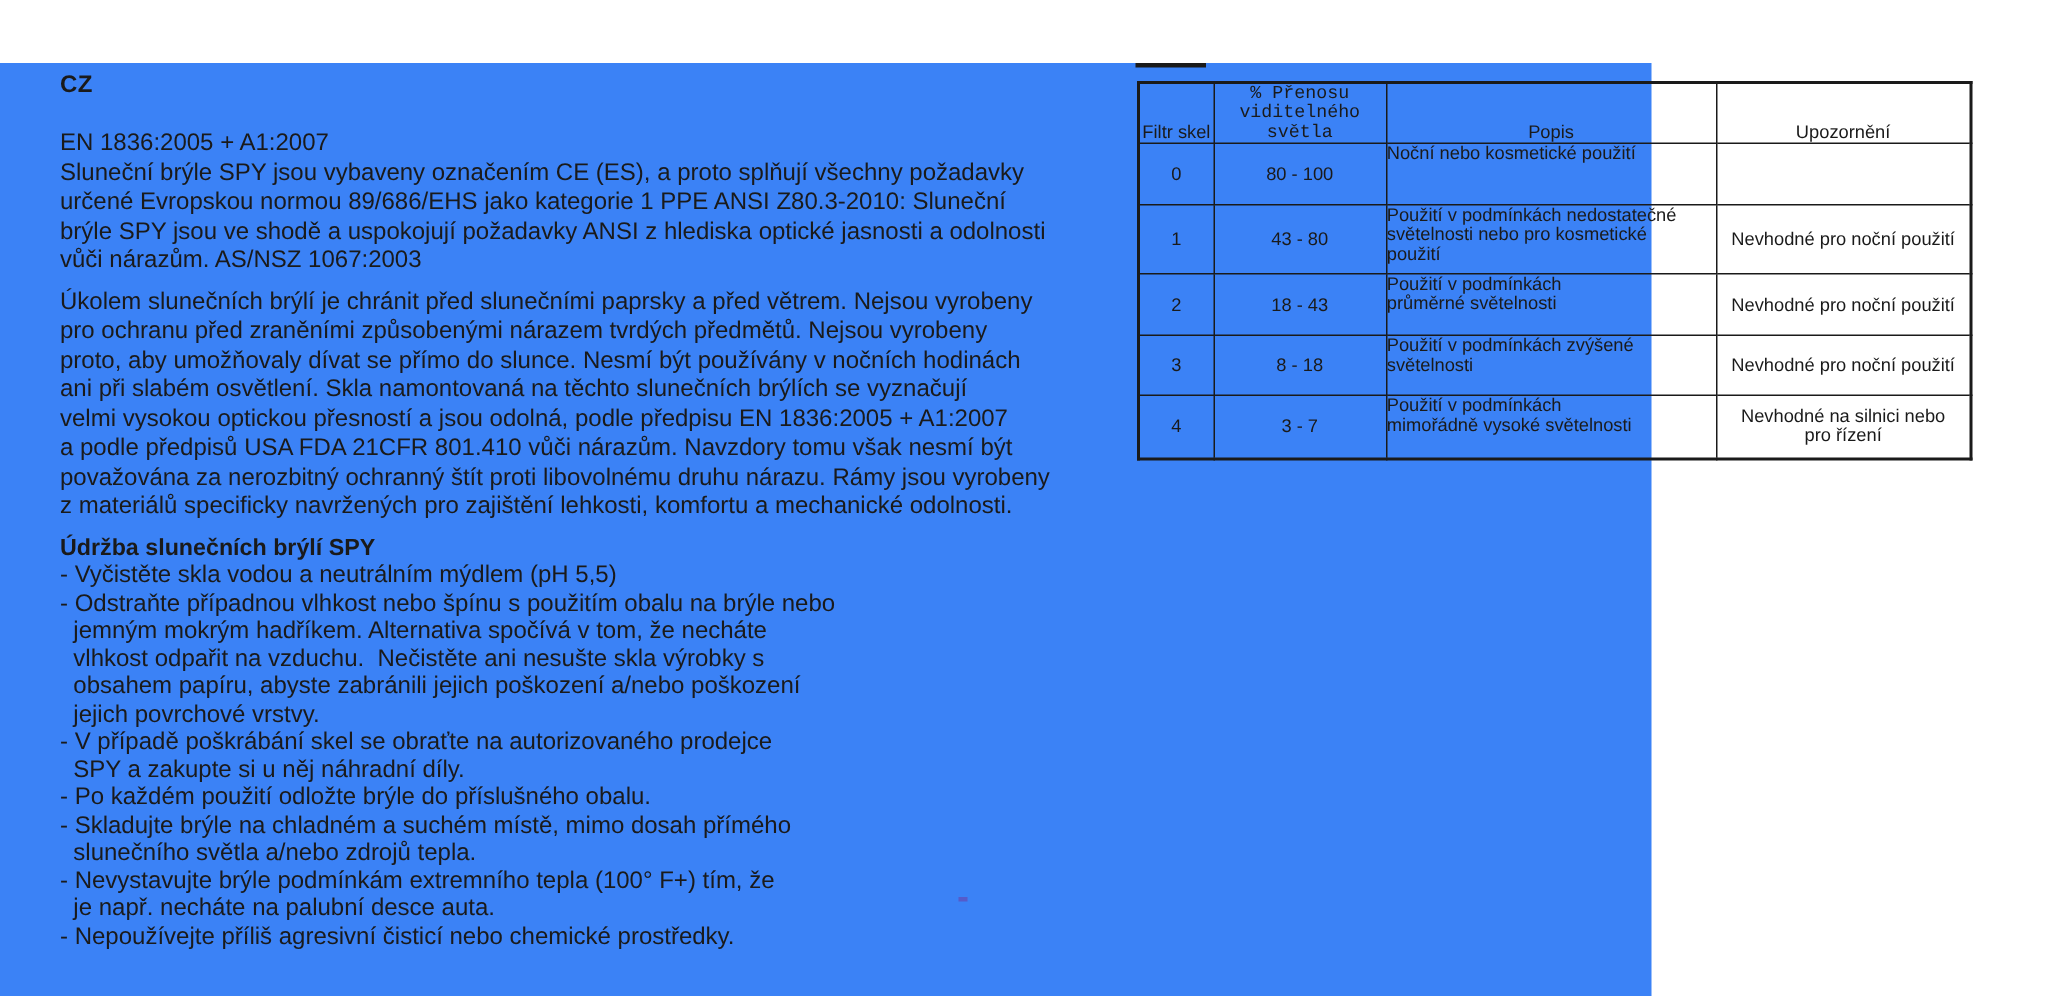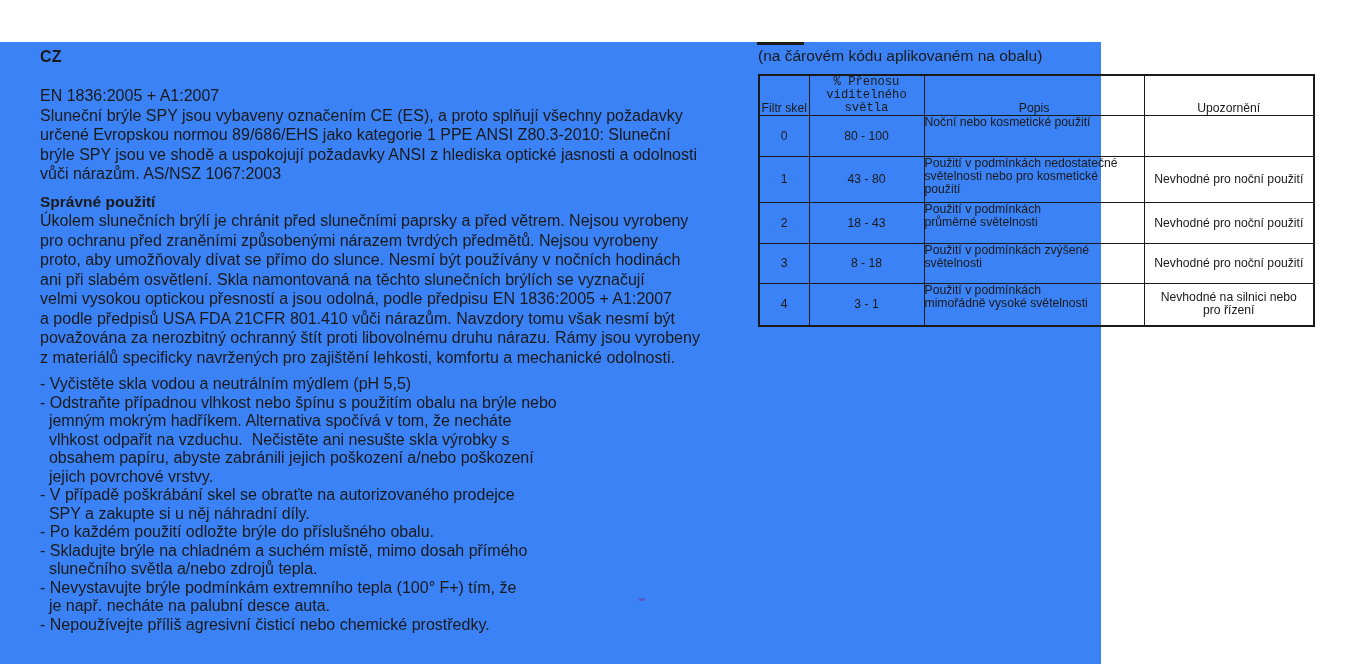--- a/index.html
+++ b/index.html
@@ -84,50 +84,49 @@
 
   <div class="left-col">
     <section>
       <div class="lines">EN 1836:2005 + A1:2007
 Sluneční brýle SPY jsou vybaveny označením CE (ES), a proto splňují všechny požadavky
 určené Evropskou normou 89/686/EHS jako kategorie 1 PPE ANSI Z80.3-2010: Sluneční
 brýle SPY jsou ve shodě a uspokojují požadavky ANSI z hlediska optické jasnosti a odolnosti
 vůči nárazům. AS/NSZ 1067:2003</div>
     </section>
     <section>
-      <h3>Správné použití</h3>
       <div class="lines">Úkolem slunečních brýlí je chránit před slunečními paprsky a před větrem. Nejsou vyrobeny
 pro ochranu před zraněními způsobenými nárazem tvrdých předmětů. Nejsou vyrobeny
 proto, aby umožňovaly dívat se přímo do slunce. Nesmí být používány v nočních hodinách
 ani při slabém osvětlení. Skla namontovaná na těchto slunečních brýlích se vyznačují
 velmi vysokou optickou přesností a jsou odolná, podle předpisu EN 1836:2005 + A1:2007
 a podle předpisů USA FDA 21CFR 801.410 vůči nárazům. Navzdory tomu však nesmí být
 považována za nerozbitný ochranný štít proti libovolnému druhu nárazu. Rámy jsou vyrobeny
 z materiálů specificky navržených pro zajištění lehkosti, komfortu a mechanické odolnosti.</div>
     </section>
     <section class="bullets">
+      <h3>Údržba slunečních brýlí SPY</h3>
       <div class="lines">- Vyčistěte skla vodou a neutrálním mýdlem (pH 5,5)
 - Odstraňte případnou vlhkost nebo špínu s použitím obalu na brýle nebo
   jemným mokrým hadříkem. Alternativa spočívá v tom, že necháte
   vlhkost odpařit na vzduchu.  Nečistěte ani nesušte skla výrobky s
   obsahem papíru, abyste zabránili jejich poškození a/nebo poškození
   jejich povrchové vrstvy.
 - V případě poškrábání skel se obraťte na autorizovaného prodejce
   SPY a zakupte si u něj náhradní díly.
 - Po každém použití odložte brýle do příslušného obalu.
 - Skladujte brýle na chladném a suchém místě, mimo dosah přímého
   slunečního světla a/nebo zdrojů tepla.
 - Nevystavujte brýle podmínkám extremního tepla (100° F+) tím, že
   je např. necháte na palubní desce auta.
 - Nepoužívejte příliš agresivní čisticí nebo chemické prostředky.</div>
     </section>
   </div>
 
   <div class="right-col">
-    <div class="subtitle">(na čárovém kódu aplikovaném na obalu)</div>
 
     <table class="filters">
       <colgroup>
         <col style="width:50px">
         <col style="width:115px">
         <col style="width:220px">
         <col style="width:170px">
       </colgroup>
       <tbody>
         <tr class="hrow">
@@ -160,21 +159,21 @@
         </tr>
         <tr class="row-3">
           <td class="c-num">3</td>
           <td class="c-num">8 - 18</td>
           <td class="c-pop">Použití v podmínkách zvýšené
 světelnosti</td>
           <td class="c-note">Nevhodné pro noční použití</td>
         </tr>
         <tr class="row-4">
           <td class="c-num">4</td>
-          <td class="c-num">3 - 1</td>
+          <td class="c-num">3 - 7</td>
           <td class="c-pop">Použití v podmínkách
 mimořádně vysoké světelnosti</td>
           <td class="c-note">Nevhodné na silnici nebo
 pro řízení</td>
         </tr>
       </tbody>
     </table>
   </div>
 
   <div class="top-mark"></div>

